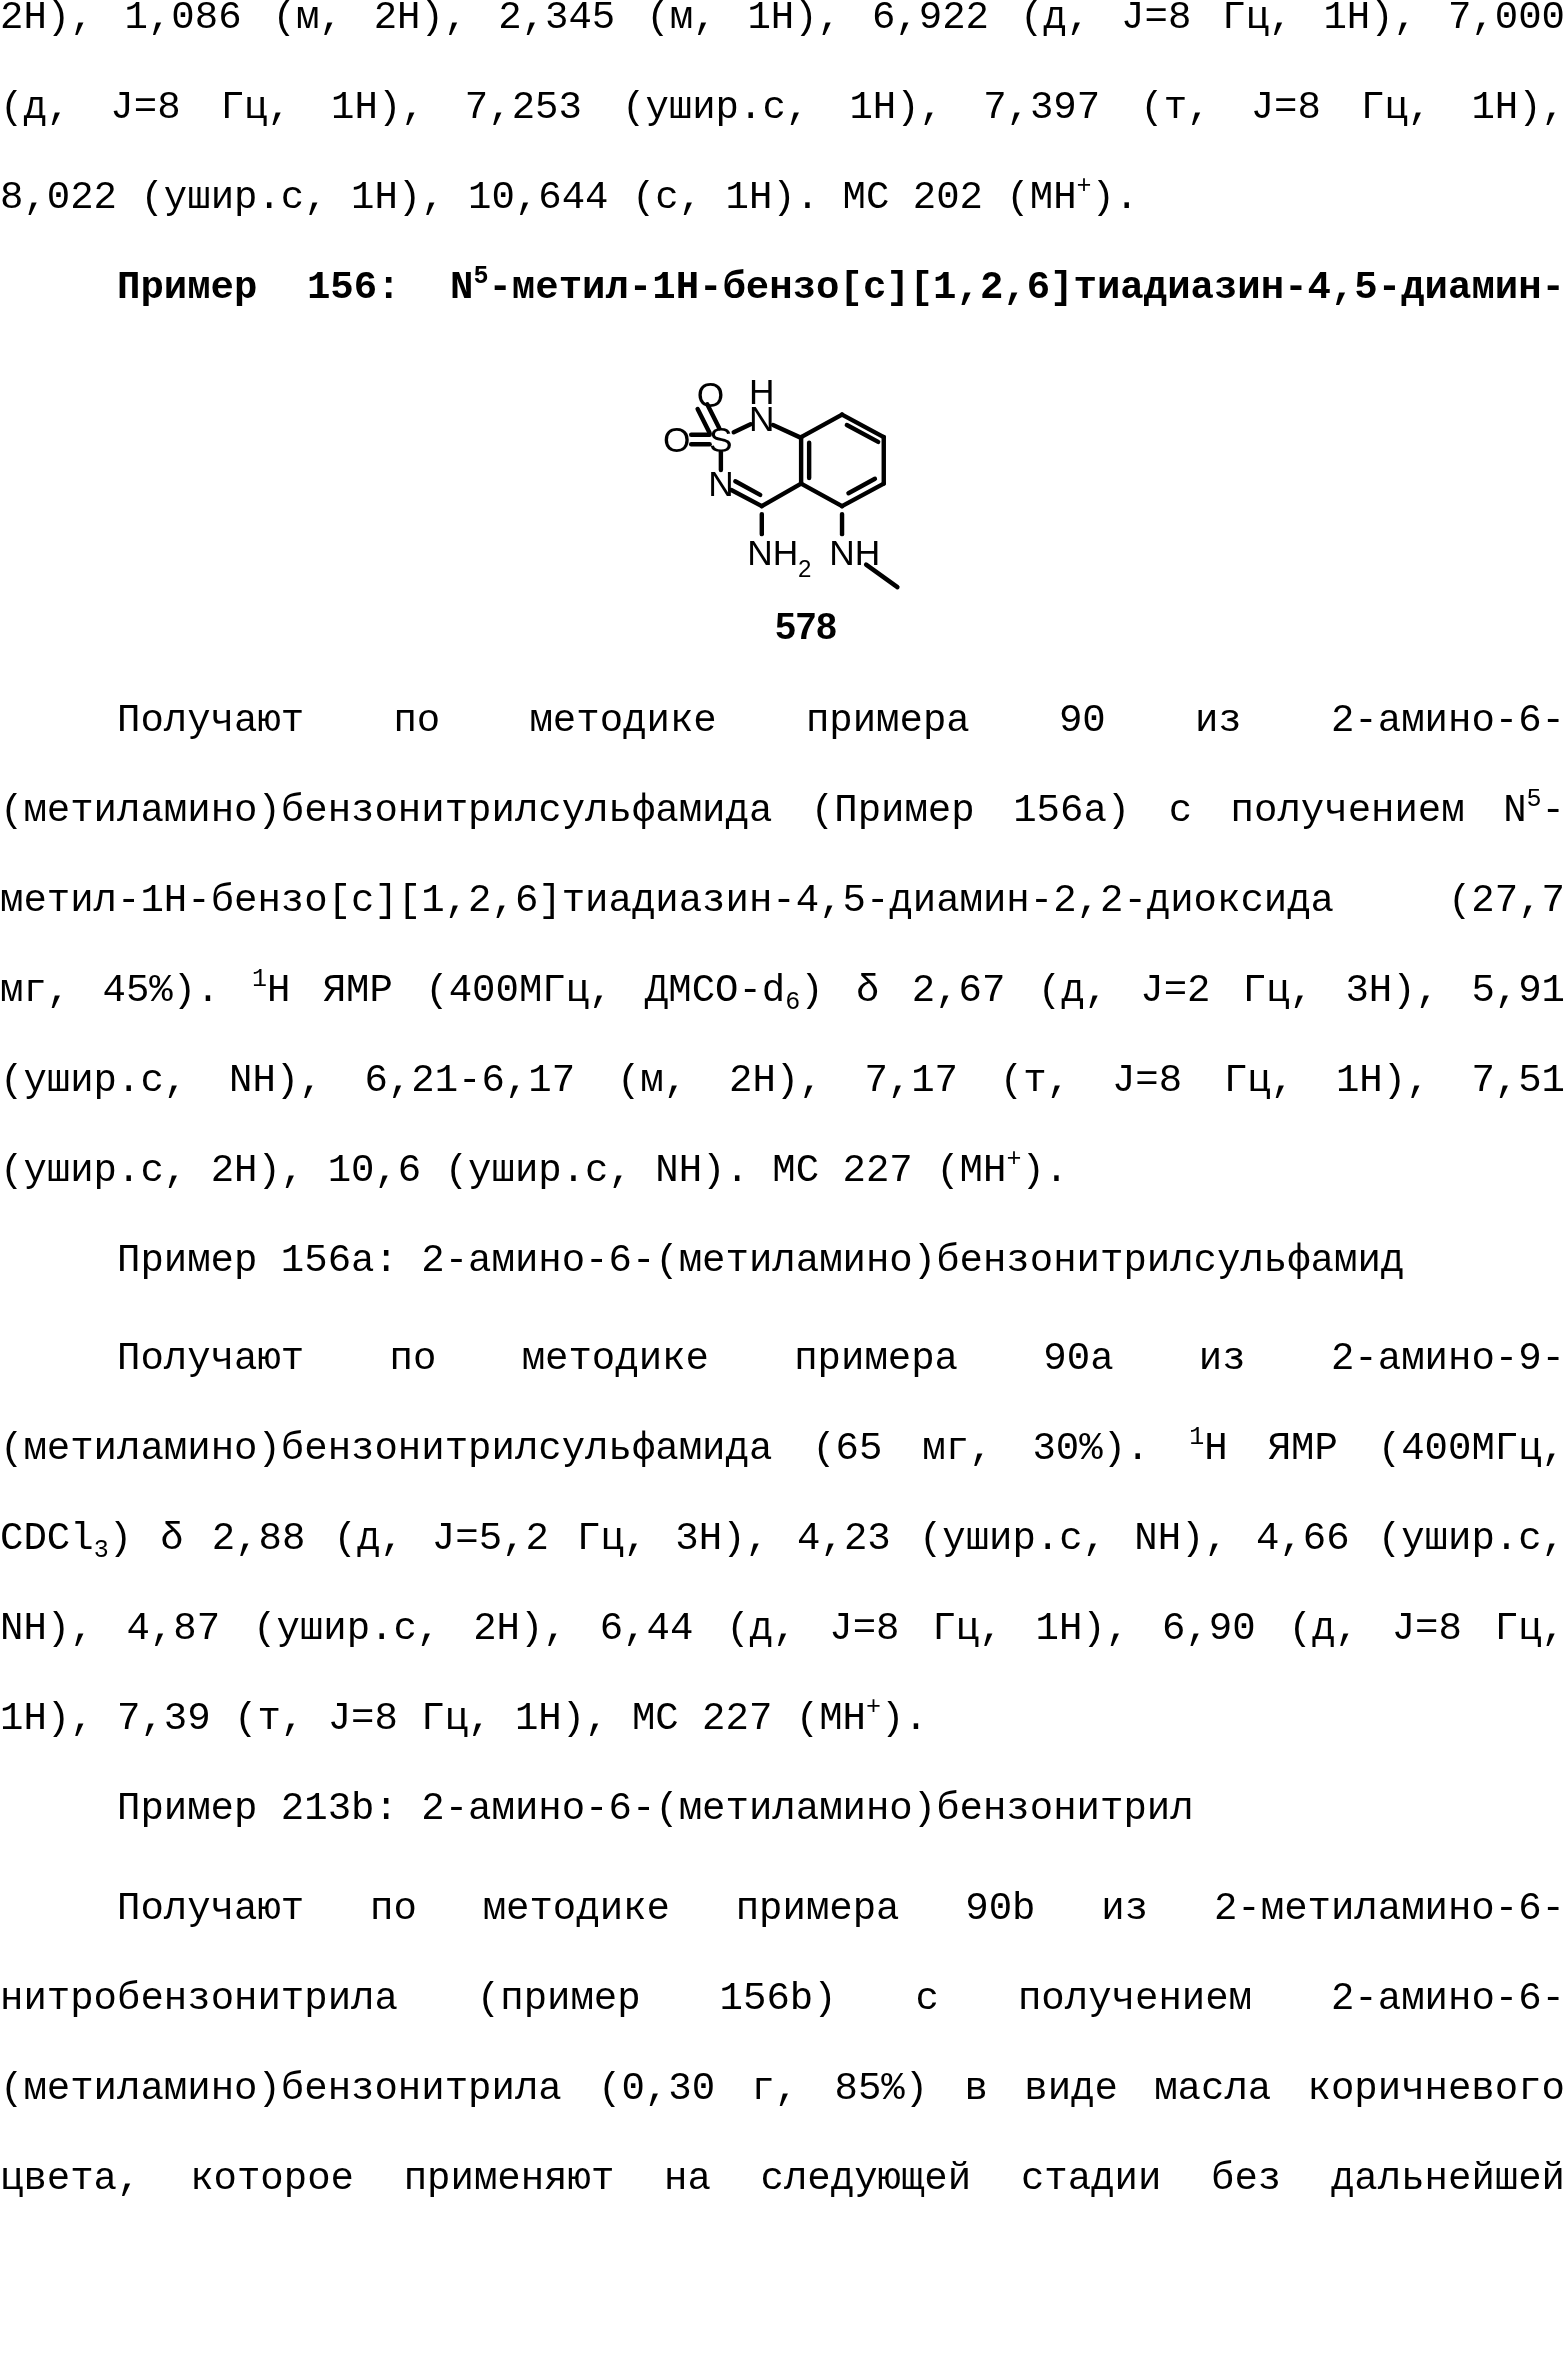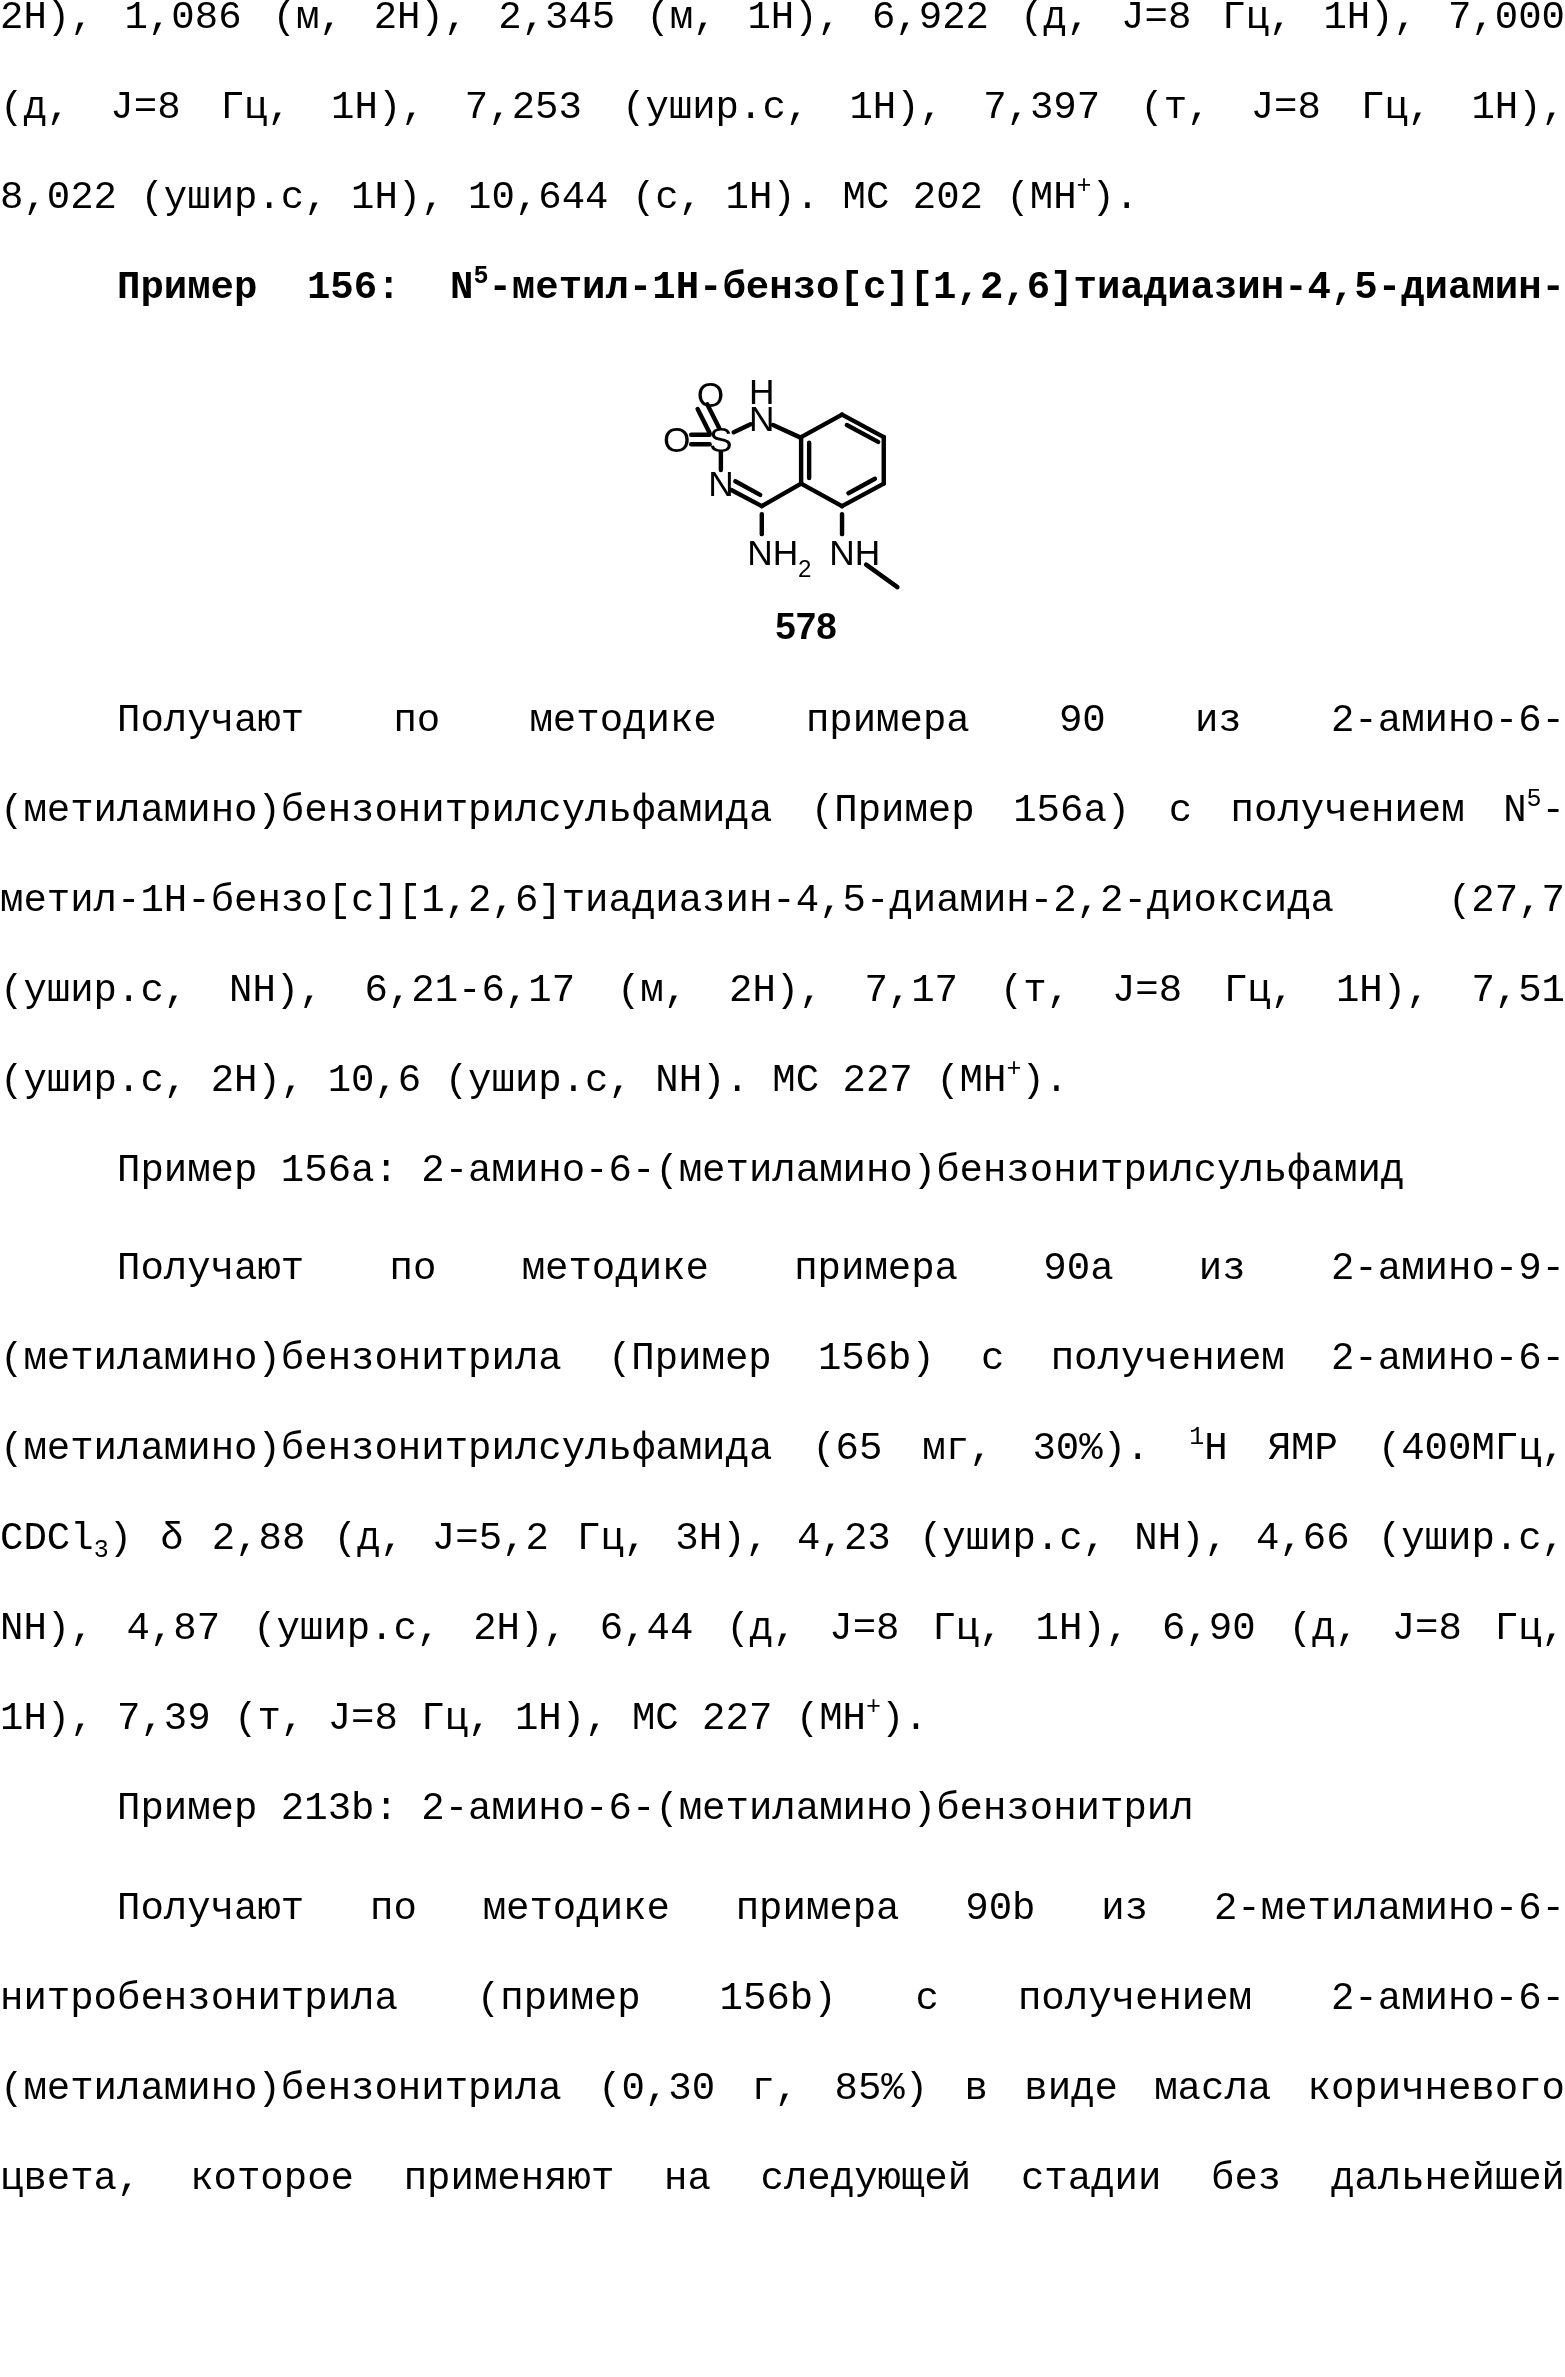--- a/index.html
+++ b/index.html
@@ -80,25 +80,25 @@
         <text class="atom" x="930" y="816">NH</text>
         <text class="atom-sub" x="993" y="830">2</text>
         <text class="atom" x="1032" y="816">NH</text>
         <text class="cmpd-num" text-anchor="middle" x="1003" y="908">578</text>
       </svg>
     </div>
 
     <div class="ln j ind">Получают по методике примера 90 из 2-амино-6-</div>
     <div class="ln j">(метиламино)бензонитрилсульфамида (Пример 156а) с получением N<span class="sup">5</span>-</div>
     <div class="ln j">метил-1Н-бензо[c][1,2,6]тиадиазин-4,5-диамин-2,2-диоксида (27,7</div>
+    <div class="ln j">мг, 45%). <span class="sup">1</span>Н ЯМР (400МГц, ДМСО-d<span class="sub">6</span>) δ 2,67 (д, J=2 Гц, 3H), 5,91</div>
     <div class="ln j">(ушир.с, NH), 6,21-6,17 (м, 2H), 7,17 (т, J=8 Гц, 1H), 7,51</div>
     <div class="ln l">(ушир.с, 2H), 10,6 (ушир.с, NH). МС 227 (МН<span class="sup">+</span>).</div>
     <div class="ln l ind"><span class="und">Пример 156а</span>: 2-амино-6-(метиламино)бензонитрилсульфамид</div>
     <div class="ln j ind" style="margin-top:8px">Получают по методике примера 90а из 2-амино-9-</div>
-    <div class="ln j">(метиламино)бензонитрила (Пример 156b) с получением 2-амино-6-</div>
     <div class="ln j">(метиламино)бензонитрилсульфамида (65 мг, 30%). <span class="sup">1</span>Н ЯМР (400МГц,</div>
     <div class="ln j">CDCl<span class="sub">3</span>) δ 2,88 (д, J=5,2 Гц, 3H), 4,23 (ушир.с, NH), 4,66 (ушир.с,</div>
     <div class="ln j">NH), 4,87 (ушир.с, 2H), 6,44 (д, J=8 Гц, 1H), 6,90 (д, J=8 Гц,</div>
     <div class="ln l">1H), 7,39 (т, J=8 Гц, 1H), МС 227 (МН<span class="sup">+</span>).</div>
     <div class="ln l ind"><span class="und">Пример 213b</span>: 2-амино-6-(метиламино)бензонитрил</div>
     <div class="ln j ind" style="margin-top:9.6px">Получают по методике примера 90b из 2-метиламино-6-</div>
     <div class="ln j">нитробензонитрила (пример 156b) с получением 2-амино-6-</div>
     <div class="ln j">(метиламино)бензонитрила (0,30 г, 85%) в виде масла коричневого</div>
     <div class="ln j">цвета, которое применяют на следующей стадии без дальнейшей</div>
 

